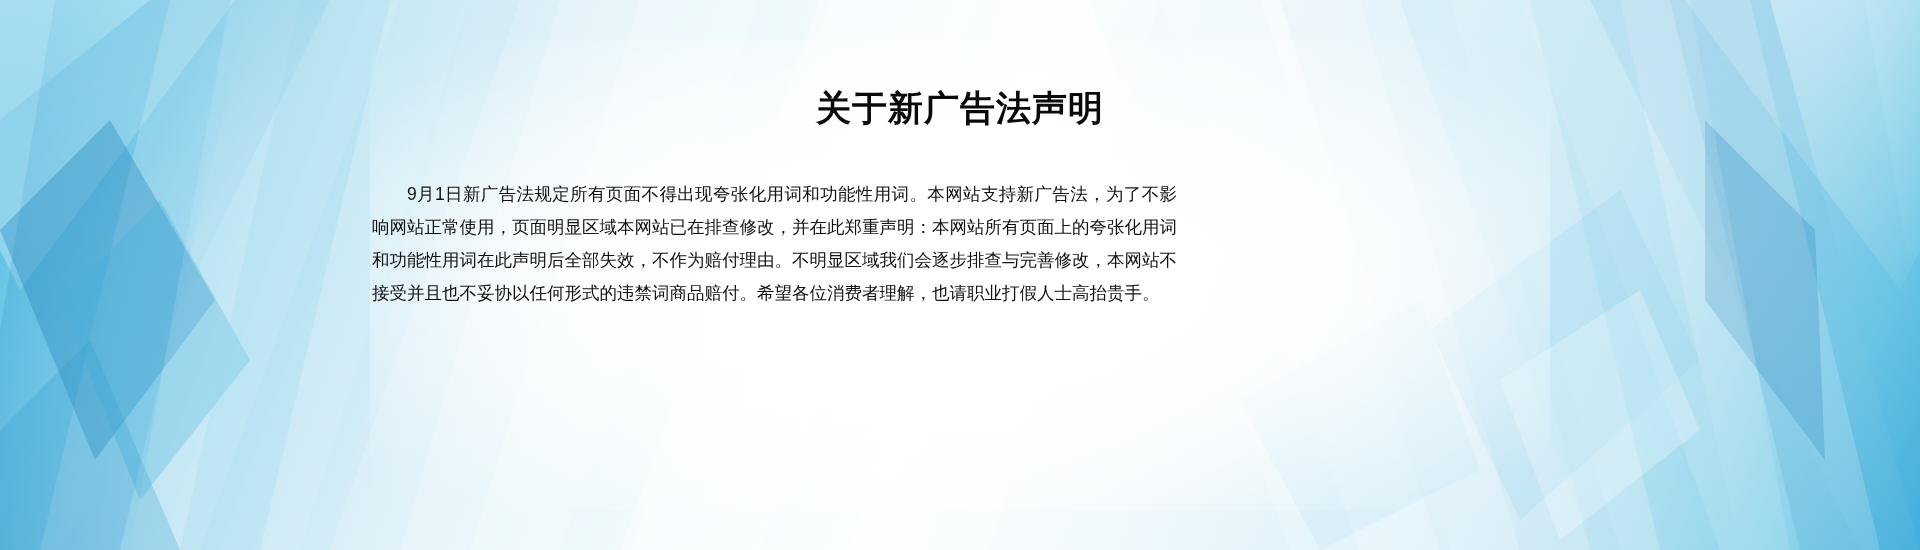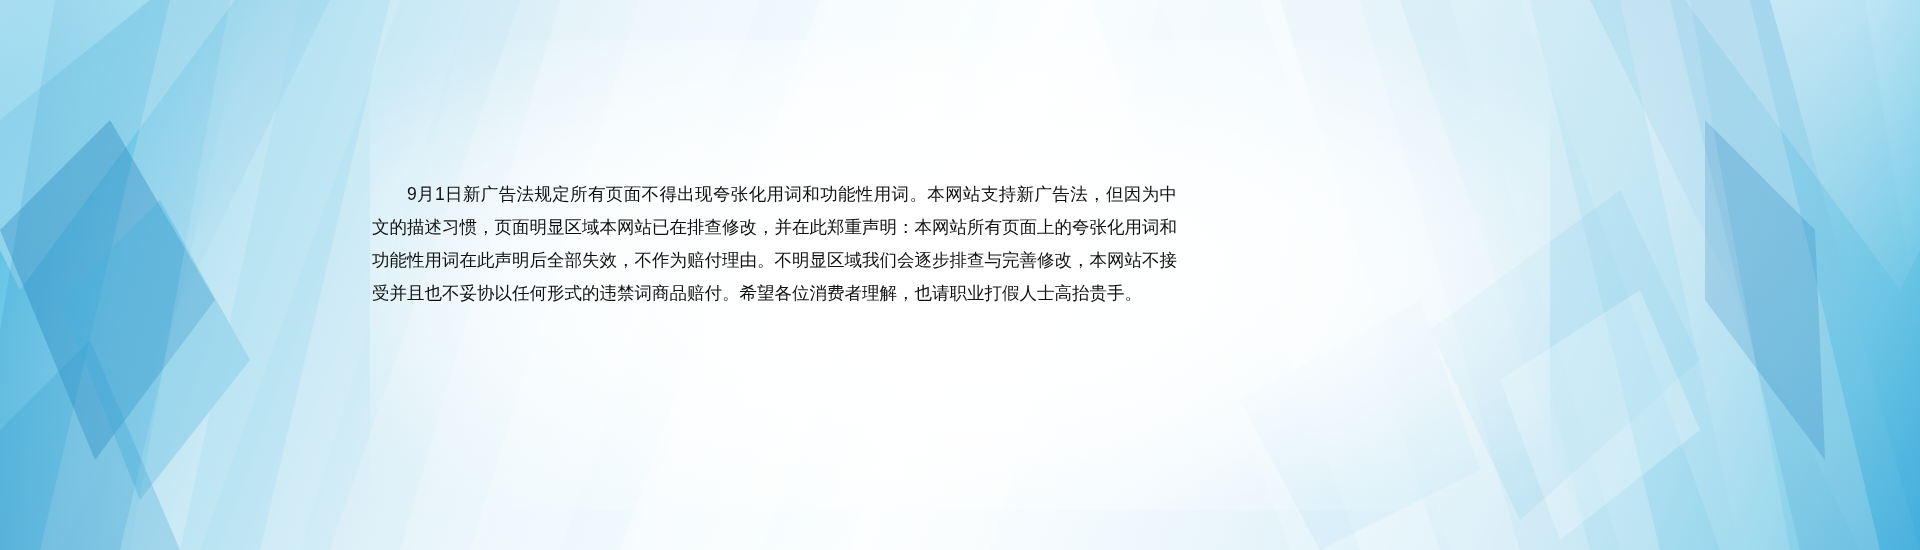--- a/index.html
+++ b/index.html
@@ -148,19 +148,20 @@
     <polygon points="820,0 980,0 760,550 620,550" fill="#ffffff" opacity="0.35"></polygon>
     <polygon points="1000,0 1160,0 990,550 850,550" fill="#ffffff" opacity="0.30"></polygon>
     <polygon points="1430,330 1620,190 1700,360 1520,520" fill="#8fd3ec" opacity="0.22"></polygon>
     <polygon points="1500,380 1640,290 1700,430 1560,540" fill="#ffffff" opacity="0.25"></polygon>
     <polygon points="1240,400 1420,300 1480,470 1320,550" fill="#bfe6f5" opacity="0.30"></polygon>
   </svg>
 
   <div id="glow"></div>
 
   <div id="content">
+    <div id="title">关于新广告法声明</div>
 
     <div id="body-text">
-      <p class="indent">9月1日新广告法规定所有页面不得出现夸张化用词和功能性用词。本网站支持新广告法，但因为中文的描述习惯，页面明显区域本网站已在排查修改，并在此郑重声明：本网站所有页面上的夸张化用词和功能性用词在此声明后全部失效，不作为赔付理由。不明显区域我们会逐步排查与完善修改，本网站不接受并且也不妥协以任何形式的违禁词商品赔付。希望各位消费者理解，也请职业打假人士高抬贵手。</p>
+      <p class="indent">9月1日新广告法规定所有页面不得出现夸张化用词和功能性用词。本网站支持新广告法，为了不影响网站正常使用，页面明显区域本网站已在排查修改，并在此郑重声明：本网站所有页面上的夸张化用词和功能性用词在此声明后全部失效，不作为赔付理由。不明显区域我们会逐步排查与完善修改，本网站不接受并且也不妥协以任何形式的违禁词商品赔付。希望各位消费者理解，也请职业打假人士高抬贵手。</p>
     </div>
   </div>
 
 </div>
 
 </body></html>

